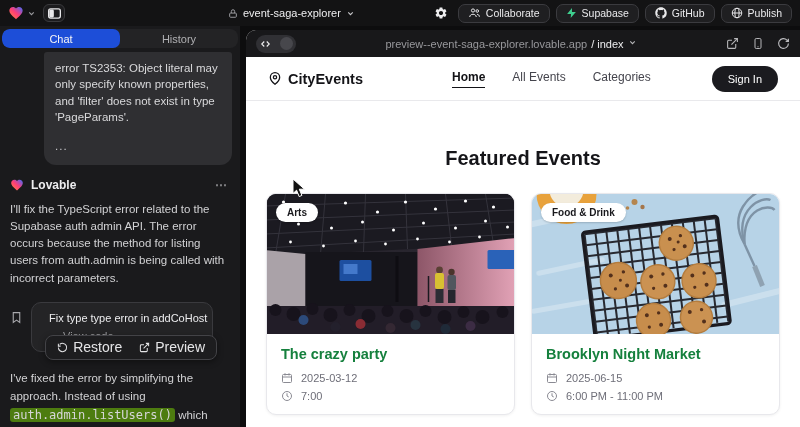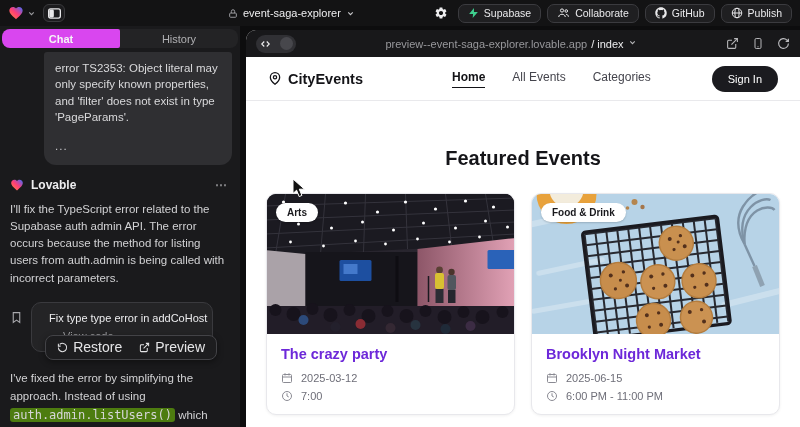--- a/index.html
+++ b/index.html
@@ -13,21 +13,21 @@
   .panel-btn { width:22px; height:18px; border:1px solid #3a3a3d; border-radius:6px; display:flex; align-items:center; justify-content:center; background:#1c1c1e; }
   .proj-sel { position:absolute; left:228px; top:0; height:26px; display:flex; align-items:center; gap:5px; color:#ededef; font-size:11px; font-weight:500; cursor:pointer; }
   .tb-right { margin-left:auto; display:flex; align-items:center; gap:6px; }
   .icon-btn { width:22px; height:20px; display:flex; align-items:center; justify-content:center; border-radius:6px; }
   .tb-btn { display:flex; align-items:center; gap:5px; background:#1f1f21; border:1px solid #3b3b3f; border-radius:7px; color:#eaeaec; font-size:10.5px; font-weight:500; height:19px; padding:0 9px; cursor:pointer; white-space:nowrap; }
 
   
   .chat-panel { position:absolute; top:26px; left:0; width:240px; height:401px; background:#1a1a1c; display:flex; flex-direction:column; padding-top:3px; overflow:hidden; }
   .tabbar { margin:0 2px; height:19px; background:#232325; border-radius:8px; display:flex; overflow:hidden; flex:none; }
   .tab { flex:1; display:flex; align-items:center; justify-content:center; font-size:11px; color:#b0b0b3; cursor:pointer; }
-  .tab.active { background:#d946ef; border-radius:2px; color:#f5f5f6; font-weight:700; }
+  .tab.active { background:#1d4ed8; border-radius:7px; color:#f5f5f6; font-weight:400; }
   .messages { flex:1; padding:6px 8px 0 10px; font-size:11.5px; overflow:hidden; position:relative; }
   .user-bubble { margin-left:auto; width:188px; background:#2f2f32; border-radius:3px 3px 12px 12px; padding:8px 11px 10px; color:#d9d9db; line-height:1.42; margin-top:-2px; }
   .bubble-ellipsis { margin-top:13px; color:#c9c9cc; letter-spacing:1px; }
   .assist-head { margin-top:13px; display:flex; align-items:center; gap:7px; color:#ededef; font-size:12px; font-weight:600; }
   .assist-menu { margin-left:auto; color:#8d8d90; font-size:12px; letter-spacing:1px; cursor:pointer; padding-right:4px; }
   .intro { margin-top:9px; color:#d2d2d4; line-height:1.5; padding-right:2px; }
   .fix-row { margin-top:15px; display:flex; gap:8px; align-items:flex-start; position:relative; }
   .bookmark { padding-top:8px; cursor:pointer; }
   .fix-card { width:182px; background:#242426; border:1px solid #3a3a3e; border-radius:10px; padding:9px 10px; cursor:pointer; }
   .fc-top { display:flex; align-items:center; gap:7px; }
@@ -57,21 +57,21 @@
   .signin-btn { background:#1b1b1f; color:#fff; font-size:11px; font-weight:500; border:none; border-radius:999px; padding:7px 16px; cursor:pointer; }
   .featured { text-align:center; margin-top:46px; }
   .featured h2 { font-size:20px; font-weight:700; color:#151519; }
   .featured .sub { margin-top:9px; font-size:12px; color:#73737c; }
   .cards { display:flex; gap:16px; padding:0 20px; margin-top:23px; }
   .event-card { flex:1; border:1px solid #e8e8ec; border-radius:10px; overflow:hidden; background:#fff; box-shadow:0 1px 3px rgba(0,0,0,.06); cursor:pointer; }
   .card-img { height:140px; position:relative; overflow:hidden; }
   .card-img svg { width:100%; height:140px; }
   .badge { position:absolute; top:9px; left:9px; background:#fff; border-radius:999px; padding:4px 11px; font-size:10px; font-weight:700; color:#19191d; box-shadow:0 1px 2px rgba(0,0,0,.18); }
   .card-body { padding:12px 14px; }
-  .card-title { font-size:14.5px; font-weight:700; color:#6d28d9; }
+  .card-title { font-size:14.5px; font-weight:700; color:#15803d; }
   .meta { margin-top:10px; display:flex; flex-direction:column; gap:6px;text-align:right; }
   .meta-row { display:flex; align-items:center; gap:8px; font-size:11px; color:#6e6e78; }
 
   .cursor { position:absolute; left:292px; top:178px; z-index:50; pointer-events:none; }
 </style>
 </head>
 <body>
 
 <header class="topbar">
   <div class="logo-wrap">
@@ -105,33 +105,33 @@
         <polyline points="6 9 12 15 18 9"></polyline>
       </svg>
   </div>
   <div class="tb-right">
     <span class="icon-btn">
       <svg width="14" height="14" viewBox="0 0 24 24" fill="#ededef">
         <path d="M19.14 12.94c.04-.3.06-.61.06-.94 0-.32-.02-.64-.07-.94l2.03-1.58c.18-.14.23-.41.12-.61l-1.92-3.32c-.12-.22-.37-.29-.59-.22l-2.39.96c-.5-.38-1.03-.7-1.62-.94l-.36-2.54c-.04-.24-.24-.41-.48-.41h-3.84c-.24 0-.43.17-.47.41l-.36 2.54c-.59.24-1.13.57-1.62.94l-2.39-.96c-.22-.08-.47 0-.59.22L2.74 8.87c-.12.21-.08.47.12.61l2.03 1.58c-.05.3-.09.63-.09.94s.02.64.07.94l-2.03 1.58c-.18.14-.23.41-.12.61l1.92 3.32c.12.22.37.29.59.22l2.39-.96c.5.38 1.03.7 1.62.94l.36 2.54c.05.24.24.41.48.41h3.84c.24 0 .44-.17.47-.41l.36-2.54c.59-.24 1.13-.56 1.62-.94l2.39.96c.22.08.47 0 .59-.22l1.92-3.32c.12-.22.07-.47-.12-.61l-2.01-1.58zM12 15.6c-1.98 0-3.6-1.62-3.6-3.6s1.62-3.6 3.6-3.6 3.6 1.62 3.6 3.6-1.62 3.6-3.6 3.6z"></path>
       </svg>
     </span>
     <button class="tb-btn">
-      <svg width="11" height="12" viewBox="0 0 24 24" fill="#3ECF8E">
-          <path d="M13 1 2.5 14H11l-.8 9L21.5 10H13l0-9z"></path>
-        </svg>
-      <span>Supabase</span>
-    </button>
-    <button class="tb-btn">
       <svg width="13" height="12" viewBox="0 0 24 24" fill="none" stroke="#eaeaec" stroke-width="2">
         <circle cx="9" cy="7" r="3.2"></circle>
           <path d="M2.5 20c0-3.5 3-5.5 6.5-5.5s6.5 2 6.5 5.5"></path>
           <circle cx="17.5" cy="8" r="2.6"></circle>
           <path d="M17 14.6c2.8.3 4.8 2 4.8 4.9"></path>
       </svg>
       <span>Collaborate</span>
+    </button>
+    <button class="tb-btn">
+      <svg width="11" height="12" viewBox="0 0 24 24" fill="#3ECF8E">
+          <path d="M13 1 2.5 14H11l-.8 9L21.5 10H13l0-9z"></path>
+        </svg>
+      <span>Supabase</span>
     </button>
     <button class="tb-btn">
       <svg width="12" height="12" viewBox="0 0 24 24" fill="#eaeaec">
         <path d="M12 .5C5.65.5.5 5.65.5 12c0 5.08 3.29 9.39 7.86 10.91.58.11.79-.25.79-.56 0-.27-.01-1.17-.02-2.12-3.2.7-3.88-1.36-3.88-1.36-.52-1.33-1.28-1.68-1.28-1.68-1.04-.71.08-.7.08-.7 1.15.08 1.76 1.18 1.76 1.18 1.03 1.76 2.69 1.25 3.34.96.1-.75.4-1.25.72-1.54-2.55-.29-5.24-1.28-5.24-5.68 0-1.26.45-2.28 1.18-3.09-.12-.29-.51-1.46.11-3.05 0 0 .96-.31 3.15 1.18a10.9 10.9 0 0 1 2.87-.39c.97 0 1.95.13 2.87.39 2.19-1.49 3.15-1.18 3.15-1.18.62 1.59.23 2.76.11 3.05.73.81 1.18 1.83 1.18 3.09 0 4.41-2.69 5.38-5.25 5.67.41.35.78 1.05.78 2.12 0 1.54-.01 2.77-.01 3.15 0 .3.21.67.8.55A11.51 11.51 0 0 0 23.5 12C23.5 5.65 18.35.5 12 .5z"></path>
       </svg>
       <span>GitHub</span>
     </button>
     <button class="tb-btn">
       <svg width="12" height="12" viewBox="0 0 24 24" fill="none" stroke="#eaeaec" stroke-width="2">
         <circle cx="12" cy="12" r="9.5"></circle>

